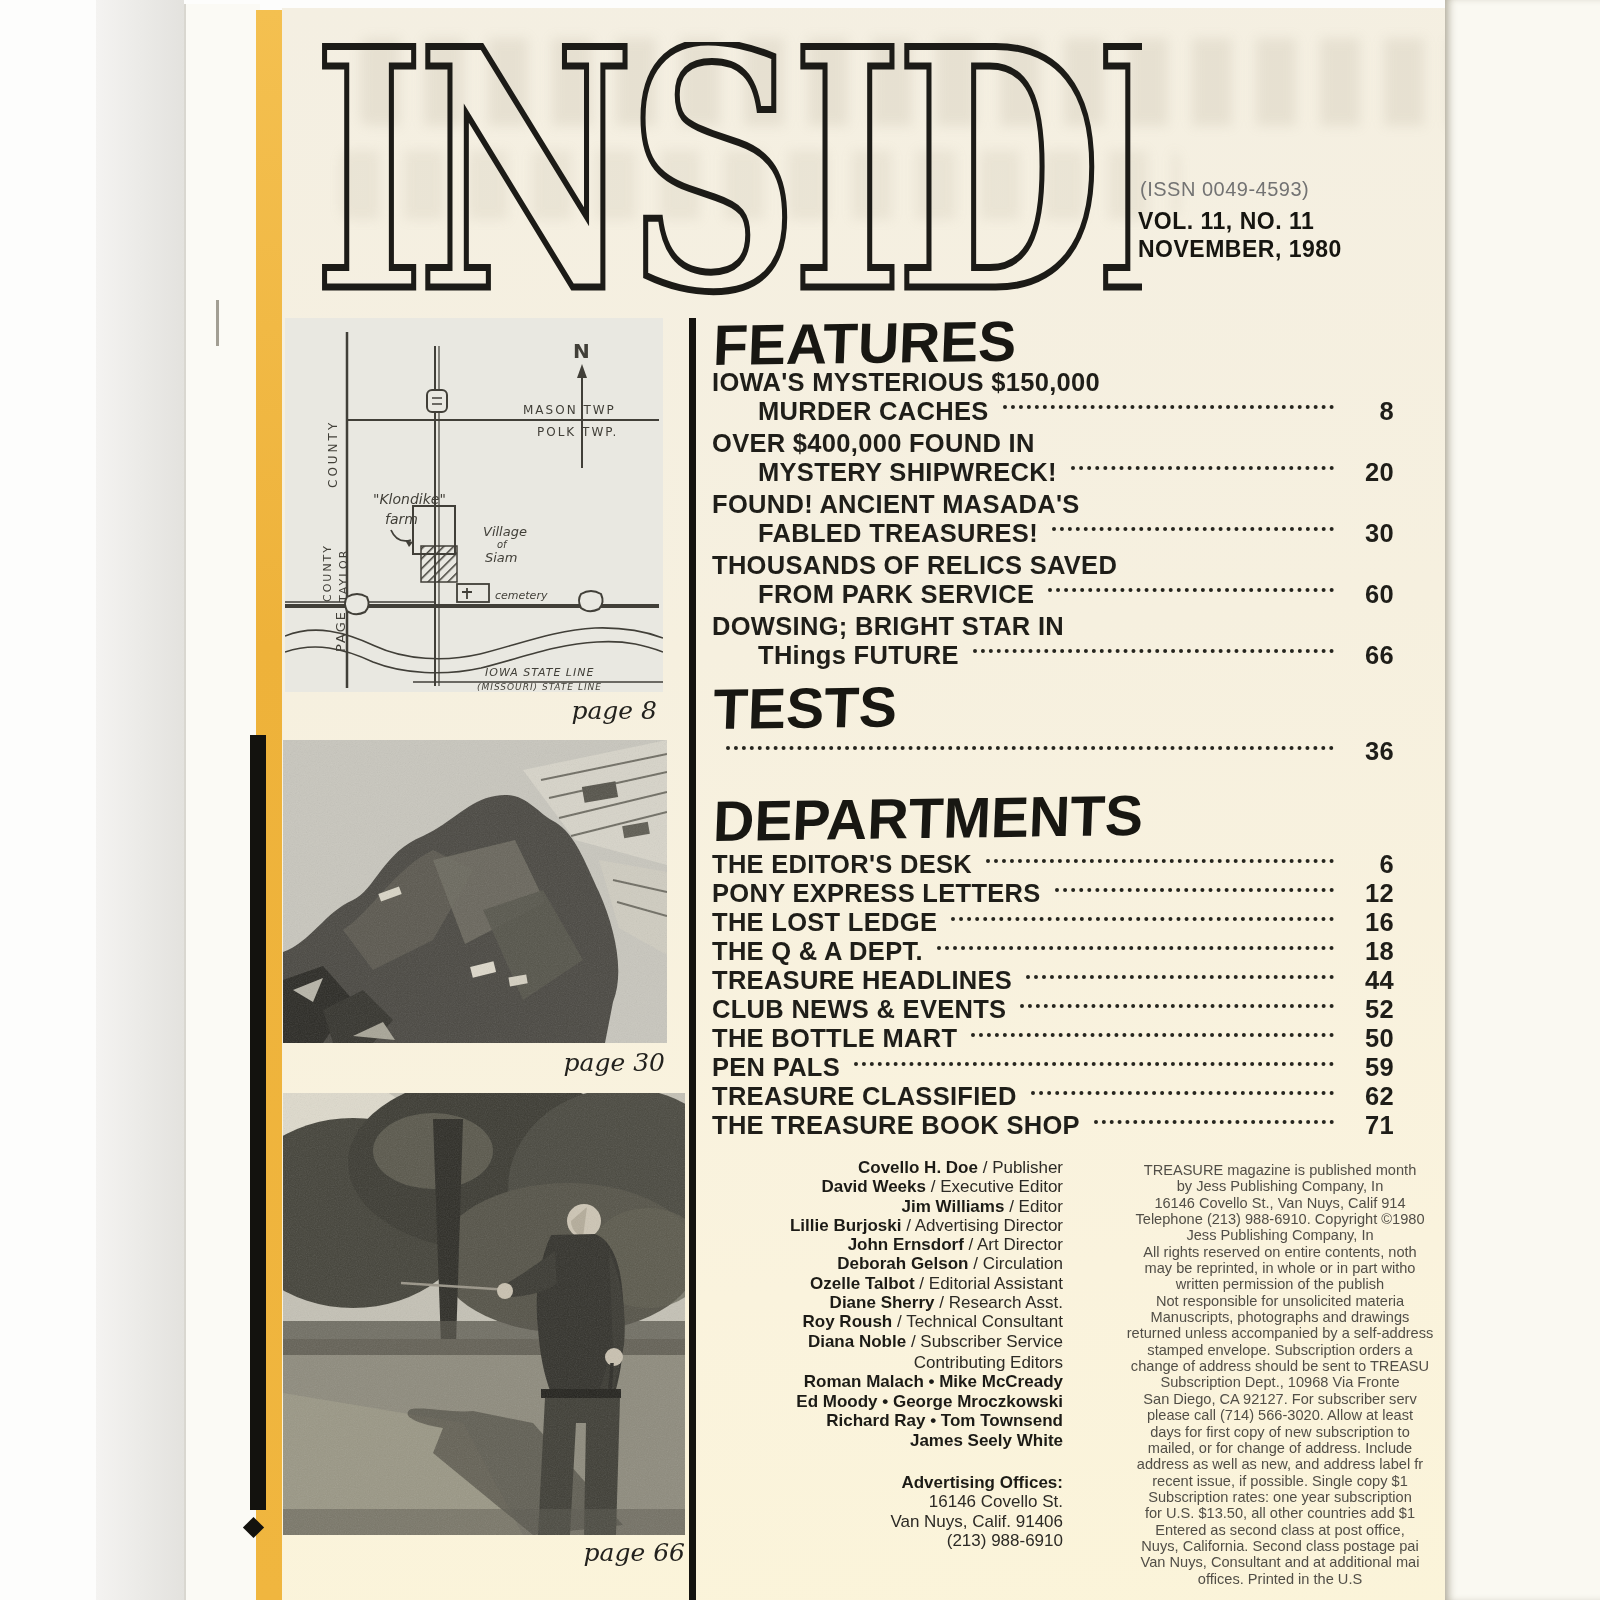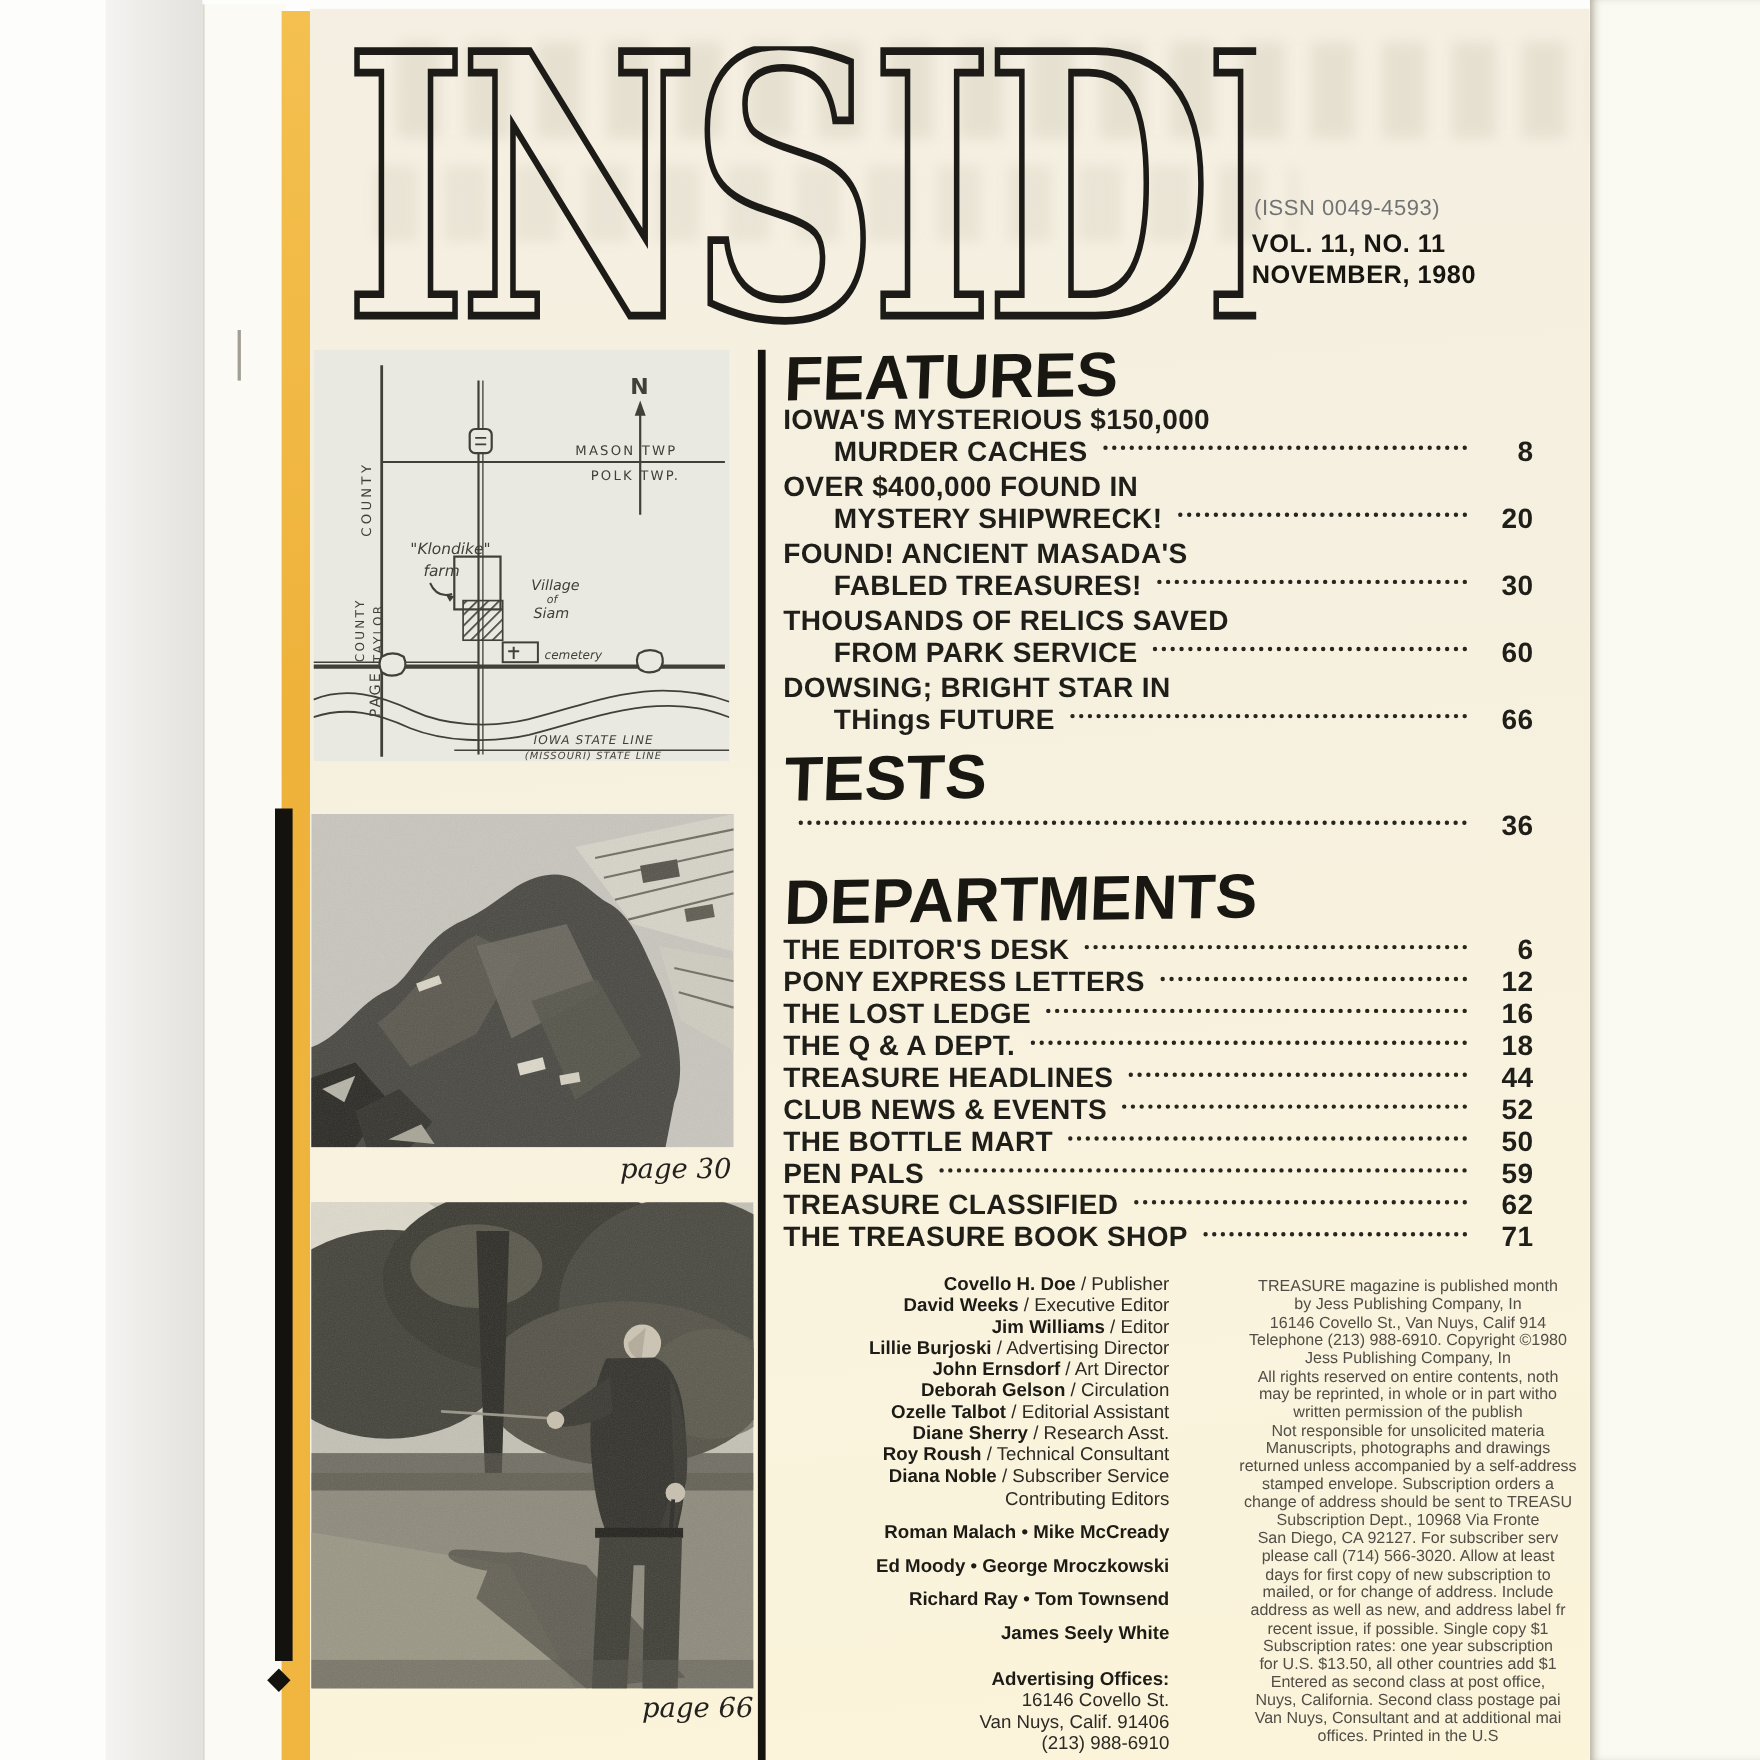--- a/index.html
+++ b/index.html
@@ -50,21 +50,21 @@
   .dept .toc-row{line-height:29px;}
   .feat-l2{padding-left:46px;}
   .leader{flex:1 1 auto;border-bottom:4px dotted #26251e;margin:0 4px 7px 14px;min-width:30px;}
   .toc-num{flex:0 0 auto;width:56px;text-align:right;font-weight:bold;}
   
   .staff{position:absolute;left:700px;top:1158px;width:363px;text-align:right;
          font-size:17px;line-height:19.3px;color:#2c2a25;}
   .credit-name,.contrib,.adv-head{font-weight:bold;color:#1c1b16;}
   .credit-role{font-weight:normal;}
   .contrib-label{margin-top:2px;}
-  .contrib{line-height:19.6px;margin-top:11px;}
+  .contrib{line-height:19.6px;}
   .adv{margin-top:22px;}
   .adv div{line-height:19.6px;}
   
   .fineprint{position:absolute;left:1080px;top:1162px;width:400px;text-align:center;
              font-size:14.6px;line-height:16.35px;color:#514e47;}
   
   .map-hand{font-family:"DejaVu Sans",sans-serif;fill:#413f38;}
 </style>
 </head>
 <body>
@@ -143,20 +143,21 @@
       <path d="M296,276 q10,-6 20,0 q4,9 -2,15 q-10,5 -18,-1 q-4,-8 0,-14Z" fill="#e9e8e1" stroke="#413f38" stroke-width="2"></path>
 
       <path d="M0,318 C30,306 60,314 90,328 C120,342 160,344 195,336 C235,326 270,312 310,310 C340,309 362,314 378,320" fill="none" stroke="#413f38" stroke-width="1.6"></path>
       <path d="M0,334 C30,324 58,330 88,344 C118,356 160,358 196,350 C236,340 272,326 312,324 C342,322 362,328 378,334" fill="none" stroke="#413f38" stroke-width="1.6"></path>
 
       <line x1="128" y1="364" x2="378" y2="364" stroke="#413f38" stroke-width="1.5"></line>
       <text class="map-hand" x="200" y="358" font-size="11" font-style="italic" letter-spacing="1">IOWA  STATE  LINE</text>
       <text class="map-hand" x="192" y="372" font-size="9" font-style="italic" letter-spacing="1">(MISSOURI)  STATE  LINE</text>
     </svg>
   </div>
+  <div class="caption cap-map">page 8</div>
 
   <svg class="photo" style="left:283px;top:740px" width="384" height="303" viewBox="0 0 384 303">
     <defs>
       <filter id="grain1">
           <feTurbulence type="fractalNoise" baseFrequency="0.9" numOctaves="2"></feTurbulence>
         <feColorMatrix type="saturate" values="0"></feColorMatrix>
         </filter>
     </defs>
     <rect width="384" height="303" fill="#c8c6bd"></rect>
 

